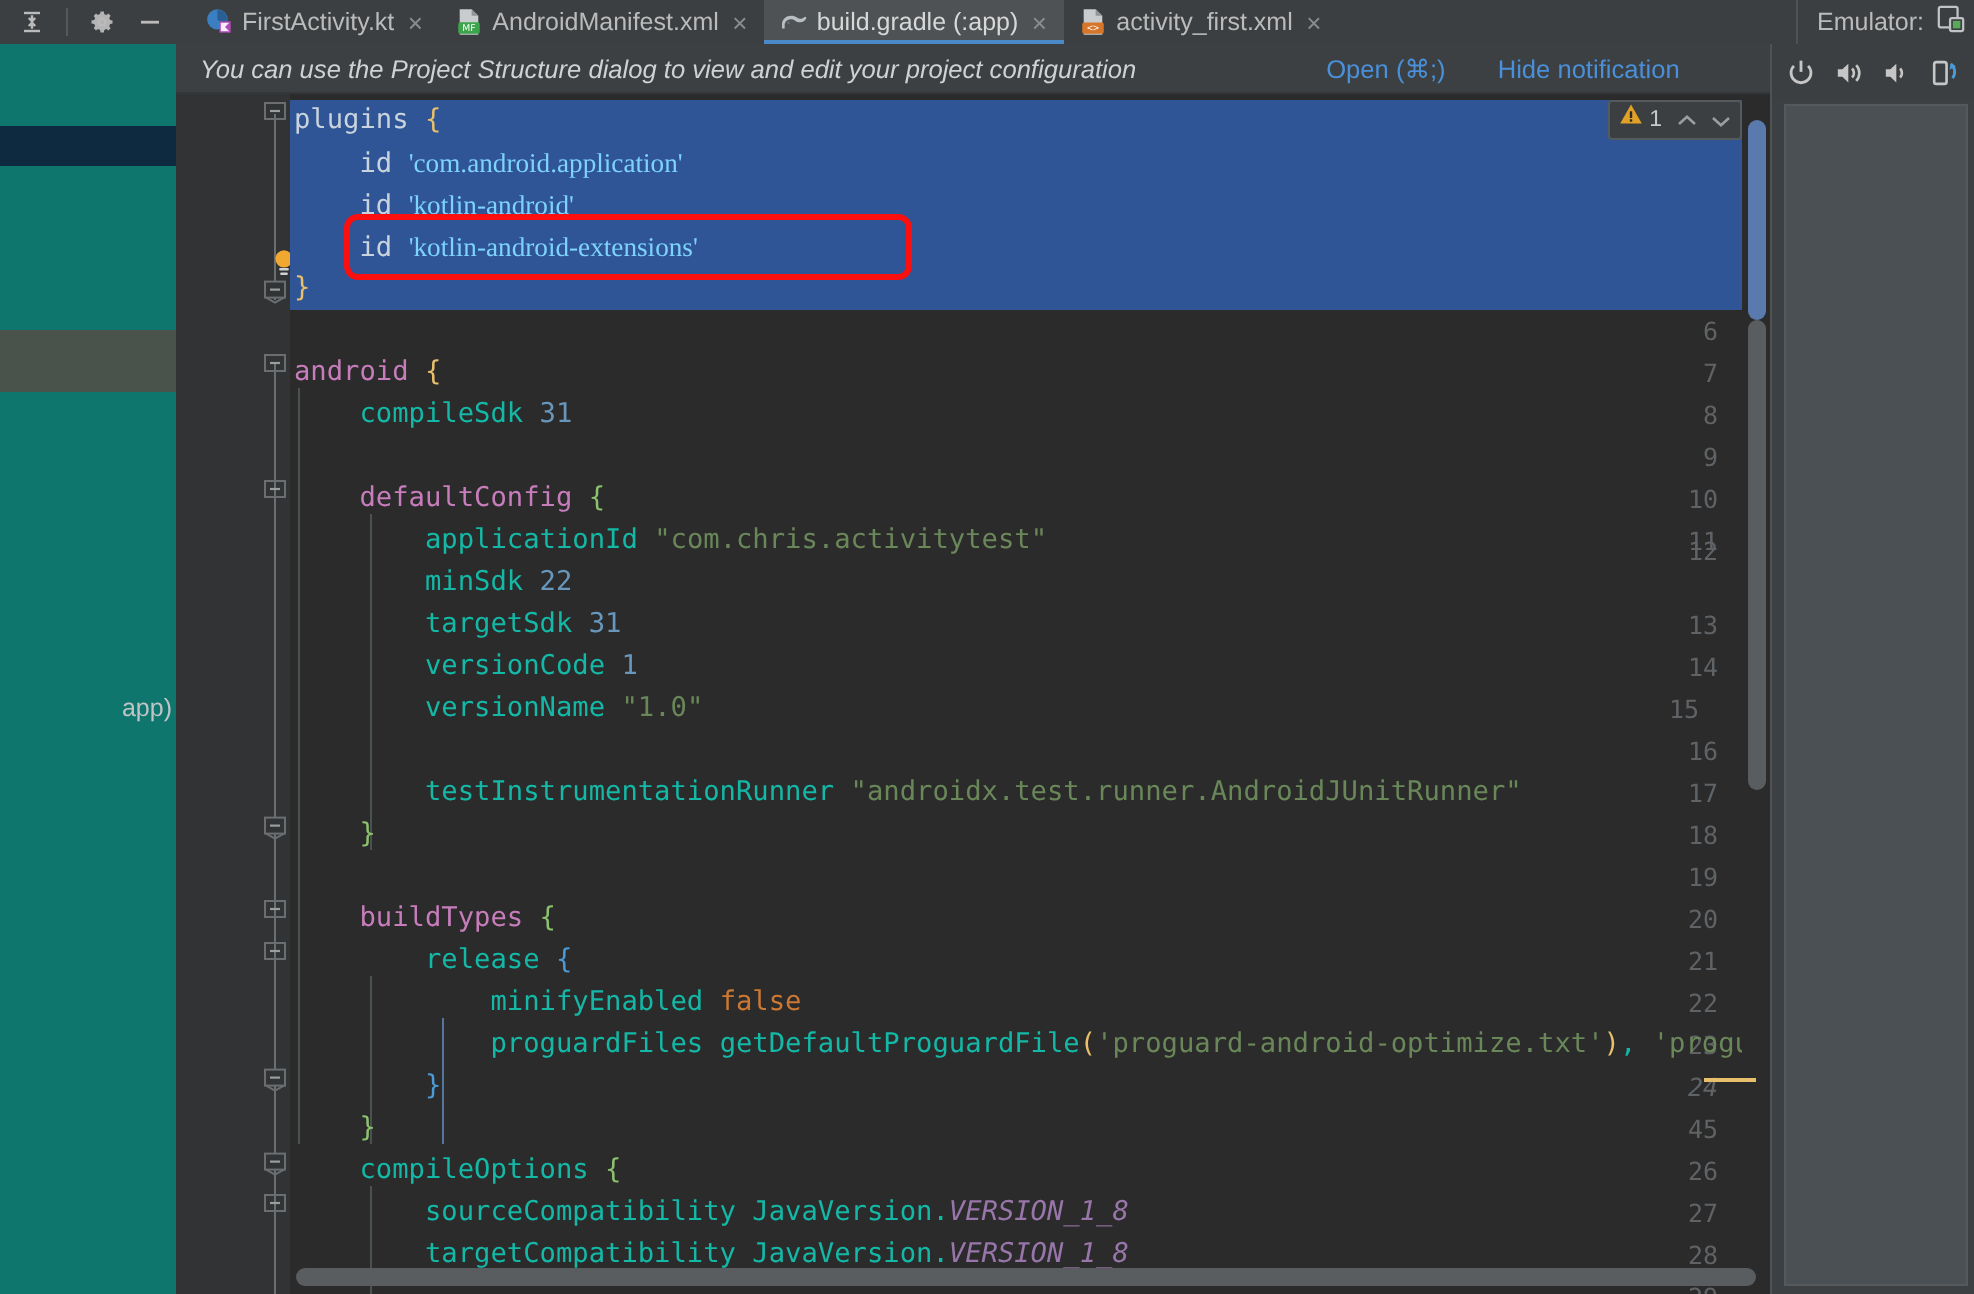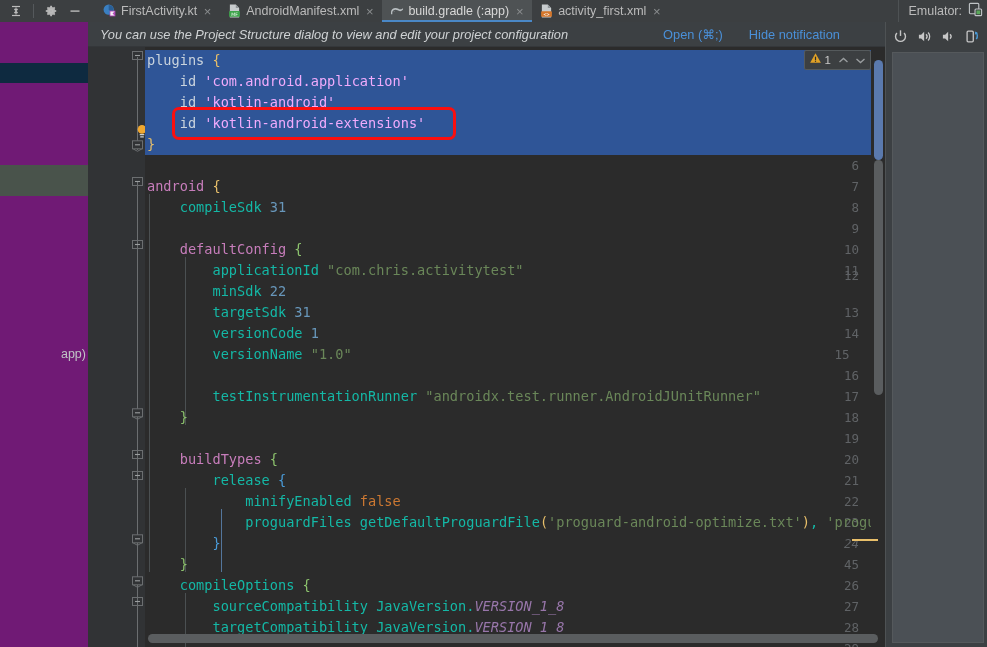--- a/index.html
+++ b/index.html
@@ -81,21 +81,21 @@
     background: #3c4043;
   }
   .emu-screen {
     position: absolute; left: 6px; top: 2px; width: 92px; bottom: 4px;
     background: #4b5055; border: 1px solid #55595c;
   }
 
   
   .sidebar {
     position: absolute; left: 0; top: 22px; width: 88px; height: 625px;
-    background: #701a75;
+    background: #0f766e;
     overflow: hidden;
   }
   .sb-row {
     position: absolute; left: 0; width: 88px; height: 20px;
     display: flex; align-items: center;
     font-size: 12.5px; color: #c0c4c6;
     padding-left: 4px; white-space: nowrap;
   }
   .sb-row.sel-blue { background: #0e2a40; }
   .sb-row.sel-green { background: #49534b; height: 31px; }
@@ -162,21 +162,21 @@
   .t-id   { color: #14b8a6; }
   .t-str  { color: #6a8759; }
   .t-num  { color: #6897bb; }
   .t-bool { color: #cc7832; }
   .t-brace-y { color: #e8bf6a; }
   .t-brace-g { color: #8cc26d; }
   .t-brace-b { color: #4a9bd8; }
   .t-static { color: #9876aa; font-style: italic; }
   
   .selblock .t-id   { color: #c9d3dd; }
-  .selblock .t-str  { color: #f0abfc; }
+  .selblock .t-str  { color: #7dd3fc; font-family: Liberation Serif, serif; }
   .selblock .t-brace-y { color: #e8bf6a; }
 
   
   .iguide {
     position: absolute; width: 1px; background: #4b5052;
   }
   .iguide.active { background: #54769c; }
 
   
   .inspect {

